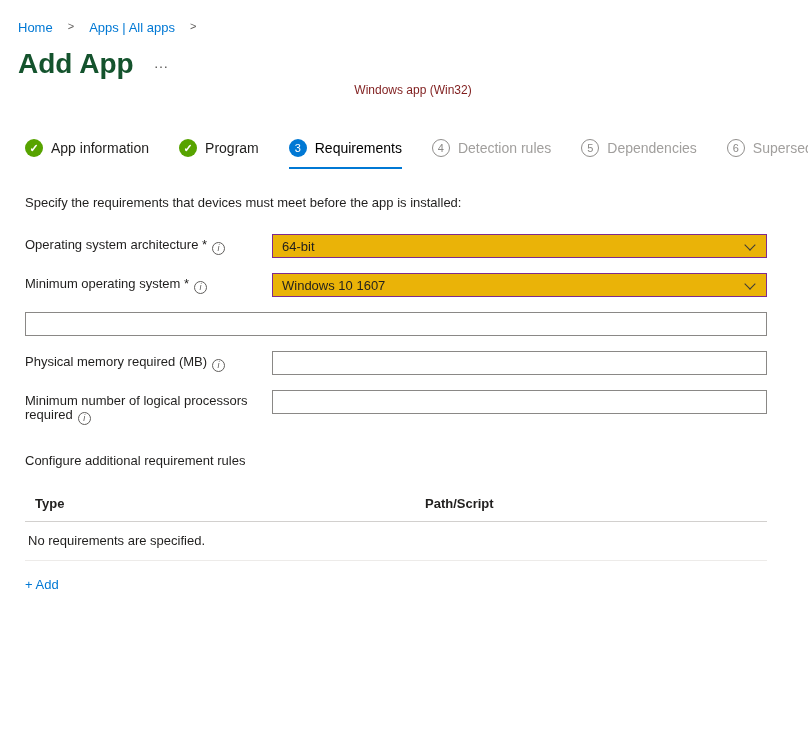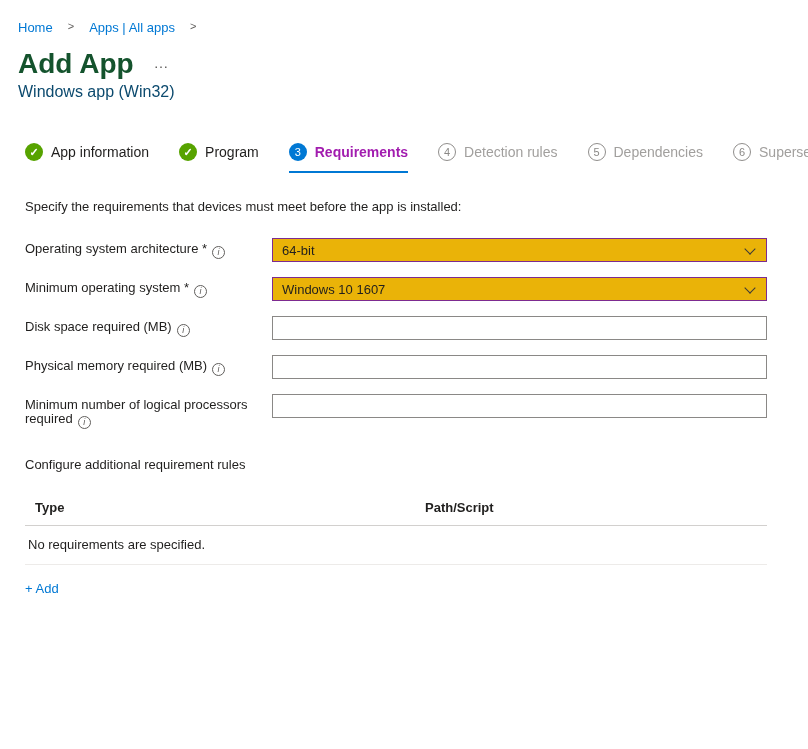--- a/index.html
+++ b/index.html
@@ -10,35 +10,35 @@
   }
   .header { padding:20px 0 0 18px; }
   .breadcrumb { font-size:13px; display:flex; align-items:flex-start; gap:15px; }
   .breadcrumb a { color:#0078d4; text-decoration:none; cursor:pointer; }
   .breadcrumb .sep { color:#605e5c; font-size:11px; }
   .title-row { display:flex; align-items:flex-start; margin-top:13px; }
   h1 { font-size:28px; font-weight:700; color:#14532d;text-align:center; }
   .more-btn { background:none; border:none; color:#605e5c; font-size:15px;
     margin-left:20px; margin-top:6px; cursor:pointer; letter-spacing:1px;
     font-family:inherit; }
-  .subtitle { font-size:16px; color:#0c4a6e; margin-top:3px; }
+  .subtitle { font-size:12px; color:#7f1d1d; margin-top:3px;text-align:center; }
 
   .tabs { display:flex; gap:30px; padding-left:25px; margin-top:42px;
     white-space:nowrap; overflow:hidden; align-items:flex-end; }
   .tab { display:flex; align-items:center; gap:8px; padding-bottom:10px;
     border-bottom:2px solid transparent; cursor:pointer; font-size:14px; }
   .tab.active { border-bottom-color:#0078d4; }
   .step-icon { width:18px; height:18px; border-radius:50%;
     display:inline-flex; align-items:center; justify-content:center;
     font-size:11px; flex:0 0 auto; line-height:1; }
   .tab.complete .step-icon { background:#57a300; color:#fff; font-weight:700; }
   .tab.active .step-icon { background:#0078d4; color:#fff; }
   .tab.upcoming .step-icon { border:1px solid #908e8c; color:#8a8886; }
   .tab.complete .tab-label { color:#201f1e; }
-  .tab.active .tab-label { color:#a21caf; font-weight:700; }
+  .tab.active .tab-label { color:#000000; font-weight:400; }
   .tab.upcoming .tab-label { color:#a19f9d; }
 
   .content { padding:0 41px 0 25px; }
   .intro { font-size:13px; margin-top:26px; color:#201f1e; }
   .form { margin-top:24px; }
   .form-row { display:flex; align-items:flex-start; margin-bottom:15px; }
   .label-cell { width:247px; flex:0 0 auto; font-size:13px; padding-top:4px;
     padding-right:14px; line-height:14px; color:#201f1e; }
   .info-icon { display:inline-flex; width:13px; height:13px;
     border:1px solid #605e5c; border-radius:50%; font-size:9px;
@@ -135,23 +135,20 @@
         </div>
         <div class="control">
           <div class="select-box">
             <span>Windows 10 1607</span>
             <span class="chevron-down"></span>
           </div>
         </div>
       </div>
 
       <div class="form-row">
-        <div class="label-cell">
-          <span>Disk space required (MB)</span><span class="info-icon">i</span>
-        </div>
         <div class="control">
           <input class="text-input" type="text" value="" style="">
         </div>
       </div>
 
       <div class="form-row">
         <div class="label-cell">
           <span>Physical memory required (MB)</span><span class="info-icon">i</span>
         </div>
         <div class="control">

